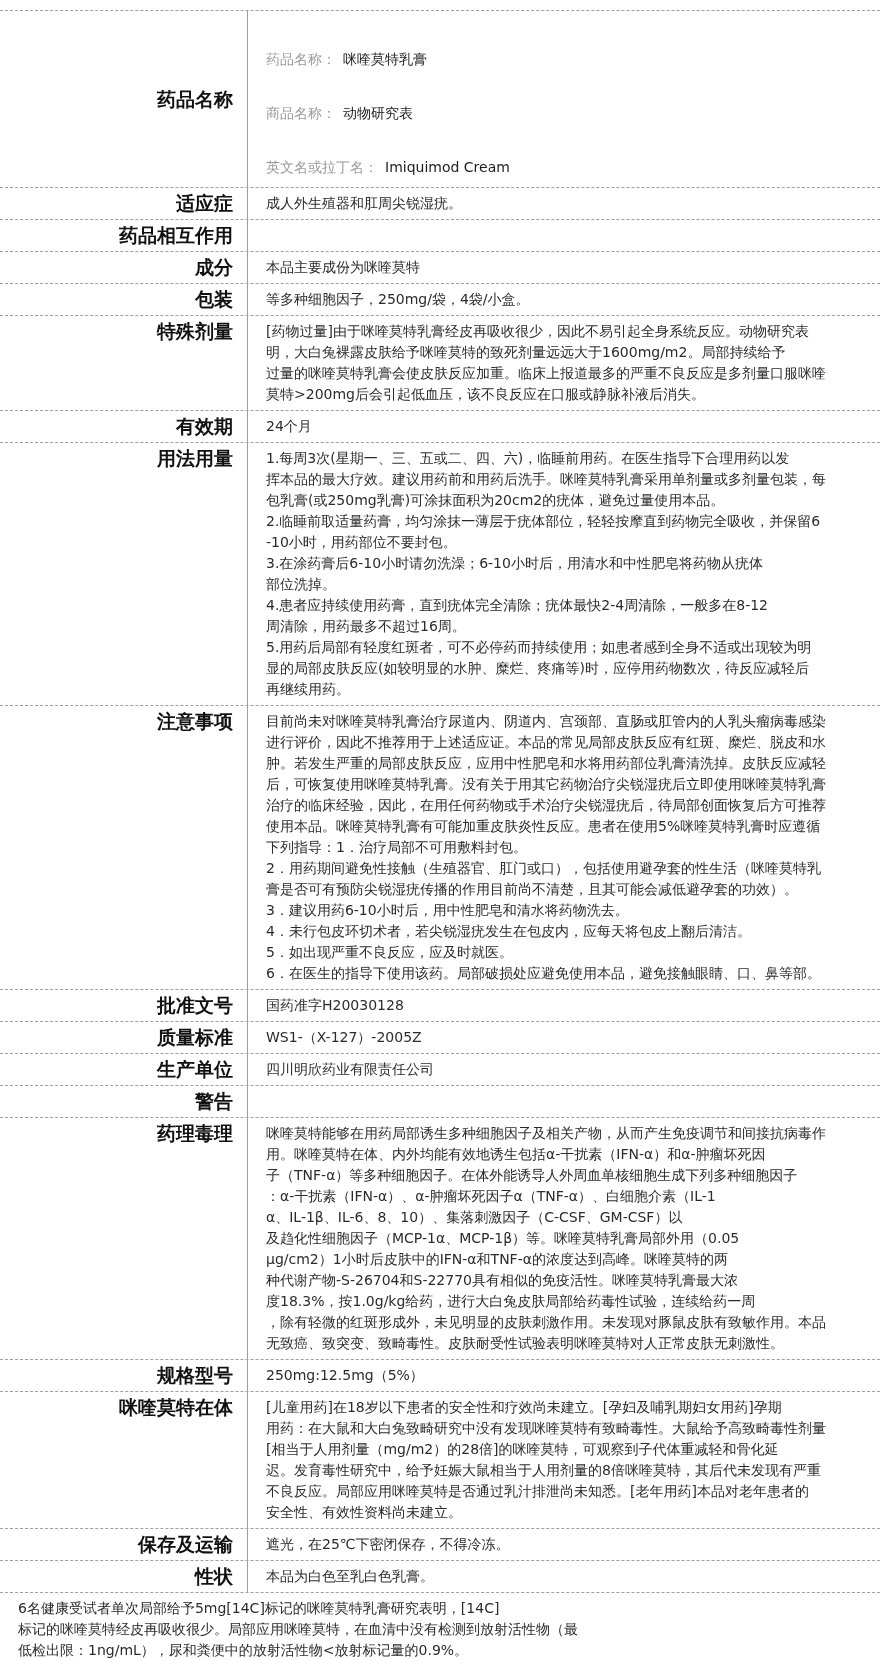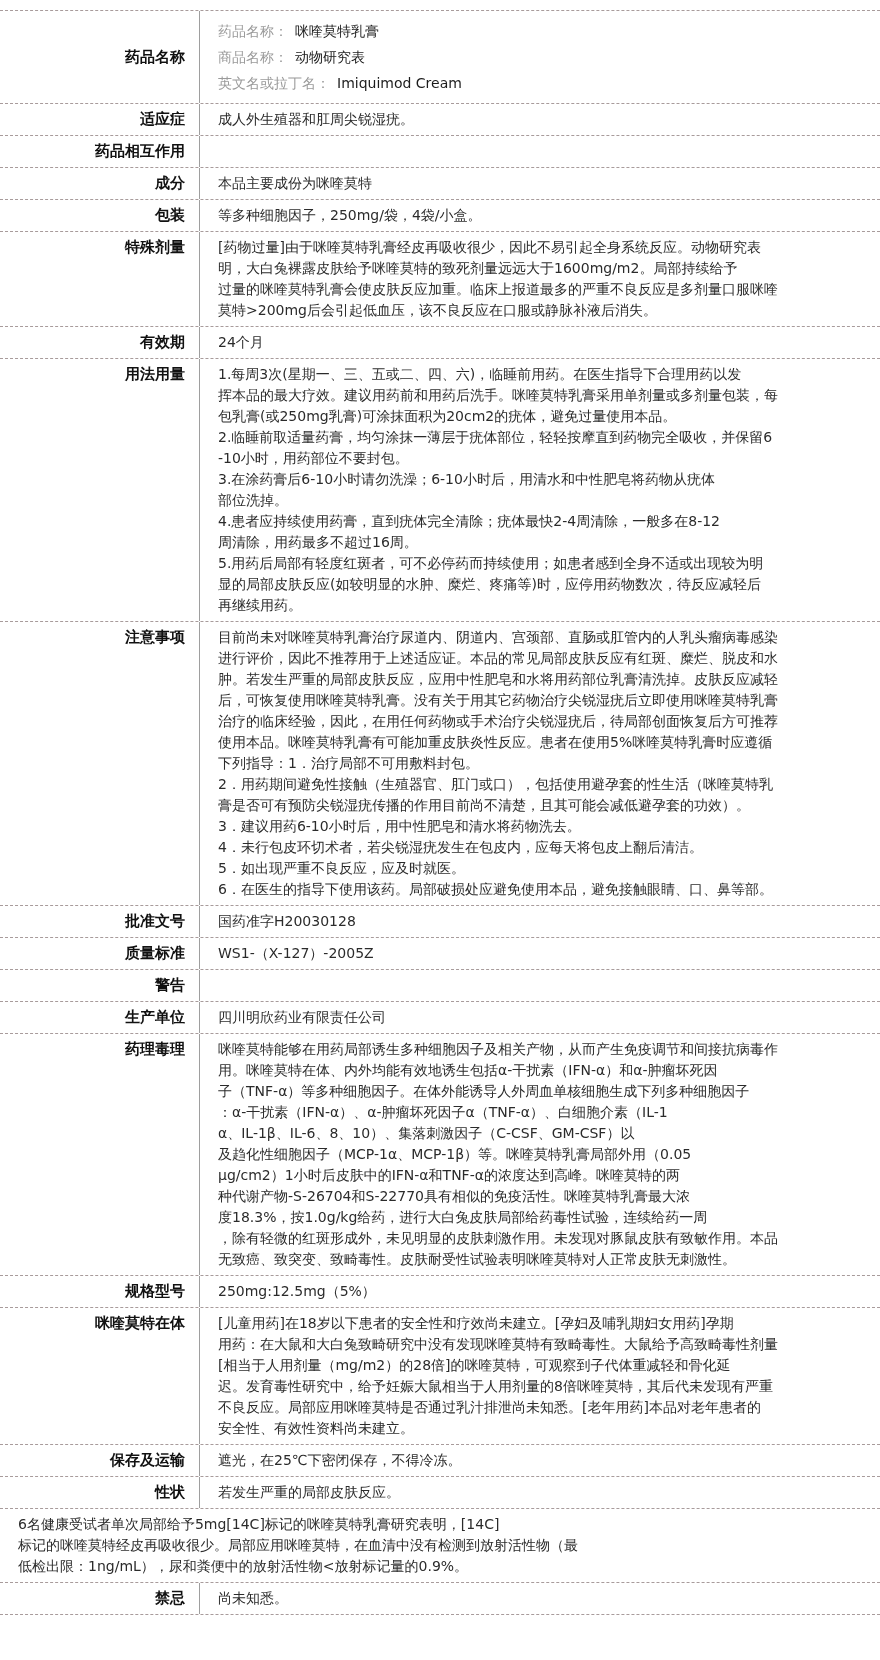--- a/index.html
+++ b/index.html
@@ -30,38 +30,39 @@
     width: 200px;
     min-width: 200px;
     box-sizing: border-box;
     padding: 5px 14px 5px 0;
     border-right: 1px solid #9e9e9e;
     display: flex;
     justify-content: flex-end;
     align-items: flex-start;
     text-align: right;
     font-weight: bold;
-    font-size: 15px;
+    font-size: 19px;
     line-height: 21px;
     color: #111111;
+    margin-left: 48px;
   }
   .content-cell {
     flex: 1;
     box-sizing: border-box;
     padding: 5px 20px 5px 18px;
     font-size: 14px;
     line-height: 21px;
     min-height: 21px;
     white-space: pre-line;
     color: #2b2b2b;
   }
   
   .name-row .label-cell { align-items: center; }
   .name-row .content-cell { white-space: normal; padding-top: 7px; padding-bottom: 7px; }
-  .name-field { line-height: 26px; }
+  .name-field { line-height: 26px; margin-top: 28px; }
   .field-key { color: #9a9a9a; }
   .field-value { color: #1c1c1c; margin-left: 7px; }
 </style>
 </head>
 <body>
 
 <div class="page">
   <div class="drug-table">
       <div class="row name-row">
     <div class="label-cell">药品名称</div>
@@ -131,26 +132,26 @@
   </div>
       <div class="row">
     <div class="label-cell">批准文号</div>
     <div class="content-cell">国药准字H20030128</div>
   </div>
       <div class="row">
     <div class="label-cell">质量标准</div>
     <div class="content-cell">WS1-（X-127）-2005Z</div>
   </div>
       <div class="row">
+    <div class="label-cell">生产单位</div>
+    <div class="content-cell">四川明欣药业有限责任公司</div>
+  </div>
+      <div class="row">
     <div class="label-cell">警告</div>
     <div class="content-cell"></div>
-  </div>
-      <div class="row">
-    <div class="label-cell">生产单位</div>
-    <div class="content-cell">四川明欣药业有限责任公司</div>
   </div>
       <div class="row">
     <div class="label-cell">药理毒理</div>
     <div class="content-cell">咪喹莫特能够在用药局部诱生多种细胞因子及相关产物，从而产生免疫调节和间接抗病毒作
 用。咪喹莫特在体、内外均能有效地诱生包括α-干扰素（IFN-α）和α-肿瘤坏死因
 子（TNF-α）等多种细胞因子。在体外能诱导人外周血单核细胞生成下列多种细胞因子
 ：α-干扰素（IFN-α）、α-肿瘤坏死因子α（TNF-α）、白细胞介素（IL-1
 α、IL-1β、IL-6、8、10）、集落刺激因子（C-CSF、GM-CSF）以
 及趋化性细胞因子（MCP-1α、MCP-1β）等。咪喹莫特乳膏局部外用（0.05
 μg/cm2）1小时后皮肤中的IFN-α和TNF-α的浓度达到高峰。咪喹莫特的两
@@ -171,21 +172,21 @@
 迟。发育毒性研究中，给予妊娠大鼠相当于人用剂量的8倍咪喹莫特，其后代未发现有严重
 不良反应。局部应用咪喹莫特是否通过乳汁排泄尚未知悉。[老年用药]本品对老年患者的
 安全性、有效性资料尚未建立。</div>
   </div>
       <div class="row">
     <div class="label-cell">保存及运输</div>
     <div class="content-cell">遮光，在25℃下密闭保存，不得冷冻。</div>
   </div>
       <div class="row">
     <div class="label-cell">性状</div>
-    <div class="content-cell">若发生严重的局部皮肤反应。</div>
+    <div class="content-cell">本品为白色至乳白色乳膏。</div>
   </div>
       <div class="row">
     <div class="content-cell">6名健康受试者单次局部给予5mg[14C]标记的咪喹莫特乳膏研究表明，[14C]
 标记的咪喹莫特经皮再吸收很少。局部应用咪喹莫特，在血清中没有检测到放射活性物（最
 低检出限：1ng/mL），尿和粪便中的放射活性物&lt;放射标记量的0.9%。</div>
   </div>
       <div class="row">
     <div class="label-cell">禁忌</div>
     <div class="content-cell">尚未知悉。</div>
   </div>

